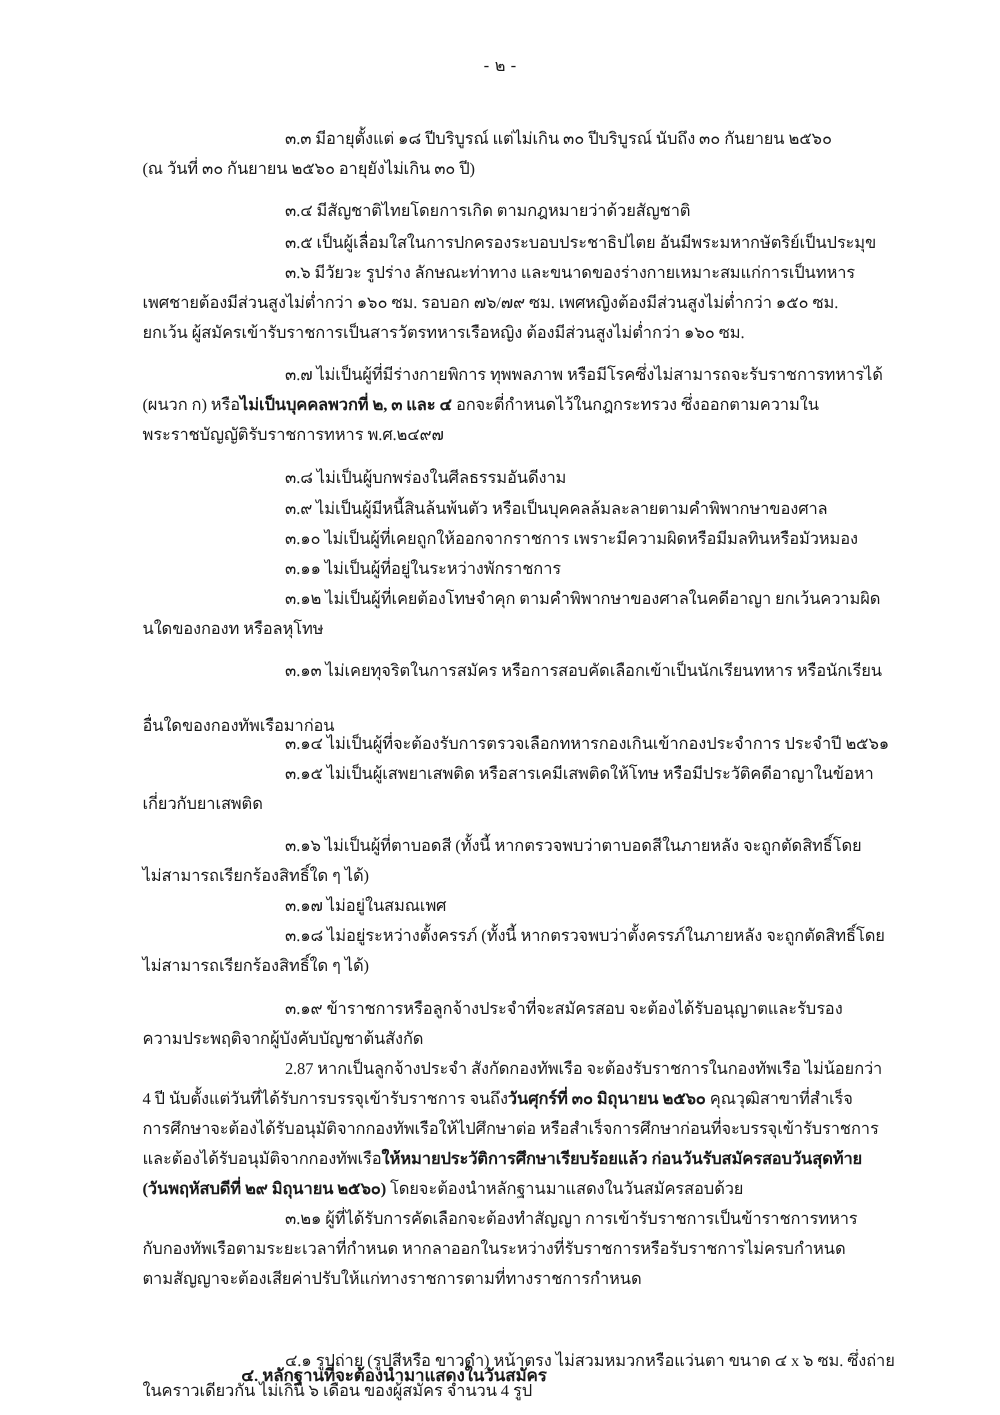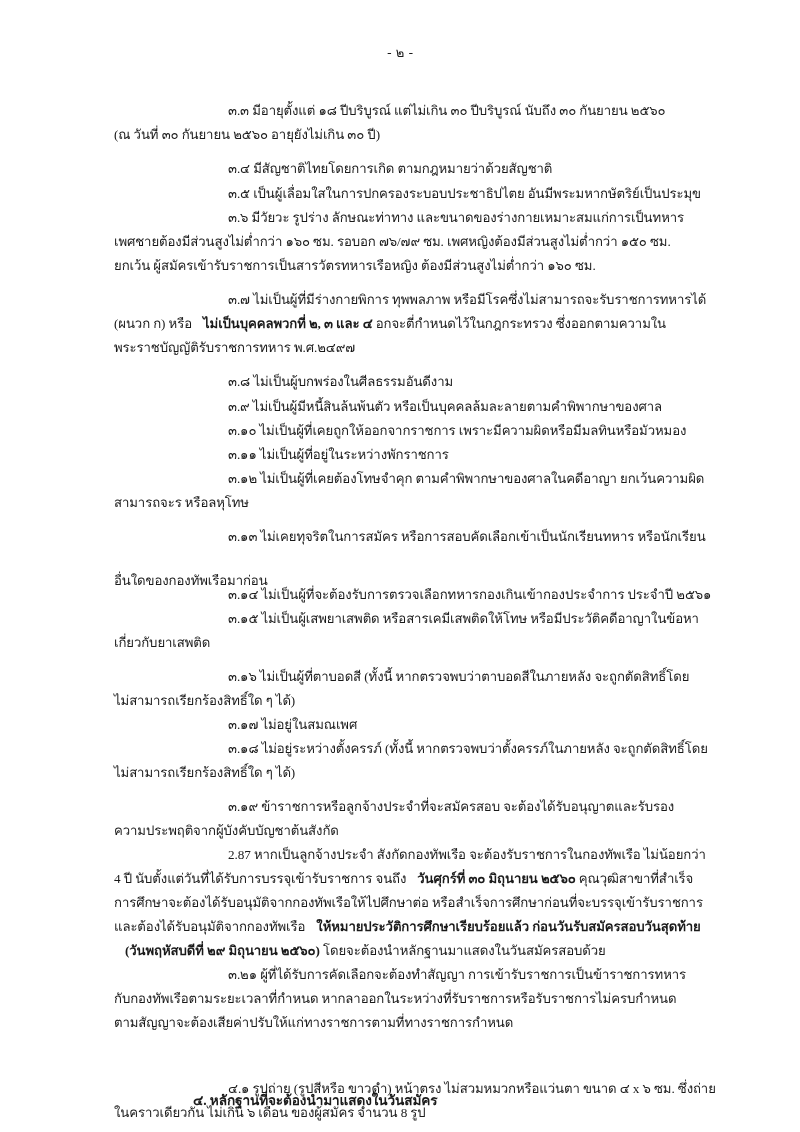--- a/index.html
+++ b/index.html
@@ -12,21 +12,21 @@
       font-size: 13px;
     }
     .line {
       position: absolute; font-size: 13.2px; white-space: nowrap; line-height: 20px;
       letter-spacing: -0.1px;
       font-family: Liberation Serif, serif;
     }
     .indent { left: 228px; }
     .cont { left: 114px; }
     .head { left: 193px; font-weight: bold; font-size: 13.6px; margin-top: 36px; }
-    b { font-weight: bold; margin-left: 11px; }
+    b { font-weight: bold; }
   </style>
 </head>
 <body>
 
 <div>
   <div class="page-num">- ๒ -</div>
 
   <div class="line indent" style="top:101px">๓.๓ มีอายุตั้งแต่ ๑๘ ปีบริบูรณ์ แต่ไม่เกิน ๓๐ ปีบริบูรณ์   นับถึง ๓๐ กันยายน ๒๕๖๐</div>
   <div class="line cont" style="top:125px">(ณ วันที่ ๓๐ กันยายน ๒๕๖๐ อายุยังไม่เกิน ๓๐ ปี)</div>
   <div class="line indent" style="top:159px">๓.๔ มีสัญชาติไทยโดยการเกิด ตามกฎหมายว่าด้วยสัญชาติ</div>
@@ -37,21 +37,21 @@
   <div class="line indent" style="top:290px">๓.๗ ไม่เป็นผู้ที่มีร่างกายพิการ ทุพพลภาพ หรือมีโรคซึ่งไม่สามารถจะรับราชการทหารได้</div>
   <div class="line cont" style="top:314px">
     <span>(ผนวก ก) หรือ</span><b>ไม่เป็นบุคคลพวกที่ ๒, ๓ และ ๔</b><span> อกจะตี่กำหนดไว้ในกฎกระทรวง ซึ่งออกตามความใน</span>
   </div>
   <div class="line cont" style="top:338px">พระราชบัญญัติรับราชการทหาร พ.ศ.๒๔๙๗</div>
   <div class="line indent" style="top:372px">๓.๘ ไม่เป็นผู้บกพร่องในศีลธรรมอันดีงาม</div>
   <div class="line indent" style="top:397px">๓.๙ ไม่เป็นผู้มีหนี้สินล้นพ้นตัว หรือเป็นบุคคลล้มละลายตามคำพิพากษาของศาล</div>
   <div class="line indent" style="top:421px">๓.๑๐ ไม่เป็นผู้ที่เคยถูกให้ออกจากราชการ เพราะมีความผิดหรือมีมลทินหรือมัวหมอง</div>
   <div class="line indent" style="top:445px">๓.๑๑ ไม่เป็นผู้ที่อยู่ในระหว่างพักราชการ</div>
   <div class="line indent" style="top:469px">๓.๑๒ ไม่เป็นผู้ที่เคยต้องโทษจำคุก ตามคำพิพากษาของศาลในคดีอาญา ยกเว้นความผิด</div>
-  <div class="line cont" style="top:493px">สามารถจะร หรือลหุโทษ</div>
+  <div class="line cont" style="top:493px">นใดของกองท หรือลหุโทษ</div>
   <div class="line indent" style="top:527px">๓.๑๓ ไม่เคยทุจริตในการสมัคร หรือการสอบคัดเลือกเข้าเป็นนักเรียนทหาร หรือนักเรียน</div>
   <div class="line cont" style="top:571px">อื่นใดของกองทัพเรือมาก่อน</div>
   <div class="line indent" style="top:585px">๓.๑๔ ไม่เป็นผู้ที่จะต้องรับการตรวจเลือกทหารกองเกินเข้ากองประจำการ ประจำปี ๒๕๖๑</div>
   <div class="line indent" style="top:609px">๓.๑๕ ไม่เป็นผู้เสพยาเสพติด หรือสารเคมีเสพติดให้โทษ  หรือมีประวัติคดีอาญาในข้อหา</div>
   <div class="line cont" style="top:633px">เกี่ยวกับยาเสพติด</div>
   <div class="line indent" style="top:667px">๓.๑๖ ไม่เป็นผู้ที่ตาบอดสี (ทั้งนี้ หากตรวจพบว่าตาบอดสีในภายหลัง จะถูกตัดสิทธิ์โดย</div>
   <div class="line cont" style="top:691px">ไม่สามารถเรียกร้องสิทธิ์ใด ๆ ได้)</div>
   <div class="line indent" style="top:715px">๓.๑๗ ไม่อยู่ในสมณเพศ</div>
   <div class="line indent" style="top:739px">๓.๑๘ ไม่อยู่ระหว่างตั้งครรภ์ (ทั้งนี้ หากตรวจพบว่าตั้งครรภ์ในภายหลัง จะถูกตัดสิทธิ์โดย</div>
   <div class="line cont" style="top:763px">ไม่สามารถเรียกร้องสิทธิ์ใด ๆ ได้)</div>
@@ -66,14 +66,14 @@
     <span>และต้องได้รับอนุมัติจากกองทัพเรือ</span><b>ให้หมายประวัติการศึกษาเรียบร้อยแล้ว ก่อนวันรับสมัครสอบวันสุดท้าย</b>
   </div>
   <div class="line cont" style="top:941px">
     <b>(วันพฤหัสบดีที่ ๒๙ มิถุนายน ๒๕๖๐)</b><span> โดยจะต้องนำหลักฐานมาแสดงในวันสมัครสอบด้วย</span>
   </div>
   <div class="line indent" style="top:965px">๓.๒๑ ผู้ที่ได้รับการคัดเลือกจะต้องทำสัญญา การเข้ารับราชการเป็นข้าราชการทหาร</div>
   <div class="line cont" style="top:989px">กับกองทัพเรือตามระยะเวลาที่กำหนด หากลาออกในระหว่างที่รับราชการหรือรับราชการไม่ครบกำหนด</div>
   <div class="line cont" style="top:1013px">ตามสัญญาจะต้องเสียค่าปรับให้แก่ทางราชการตามที่ทางราชการกำหนด</div>
   <div class="line head" style="top:1055px">๔. หลักฐานที่จะต้องนำมาแสดงในวันสมัคร</div>
   <div class="line indent" style="top:1079px">๔.๑ รูปถ่าย (รูปสีหรือ ขาวดำ) หน้าตรง ไม่สวมหมวกหรือแว่นตา ขนาด ๔ x ๖ ซม. ซึ่งถ่าย</div>
-  <div class="line cont" style="top:1103px">ในคราวเดียวกัน ไม่เกิน ๖ เดือน ของผู้สมัคร จำนวน 8 รูป</div>
+  <div class="line cont" style="top:1103px">ในคราวเดียวกัน ไม่เกิน ๖ เดือน ของผู้สมัคร จำนวน 4 รูป</div>
 </div>
 
 </body></html>

